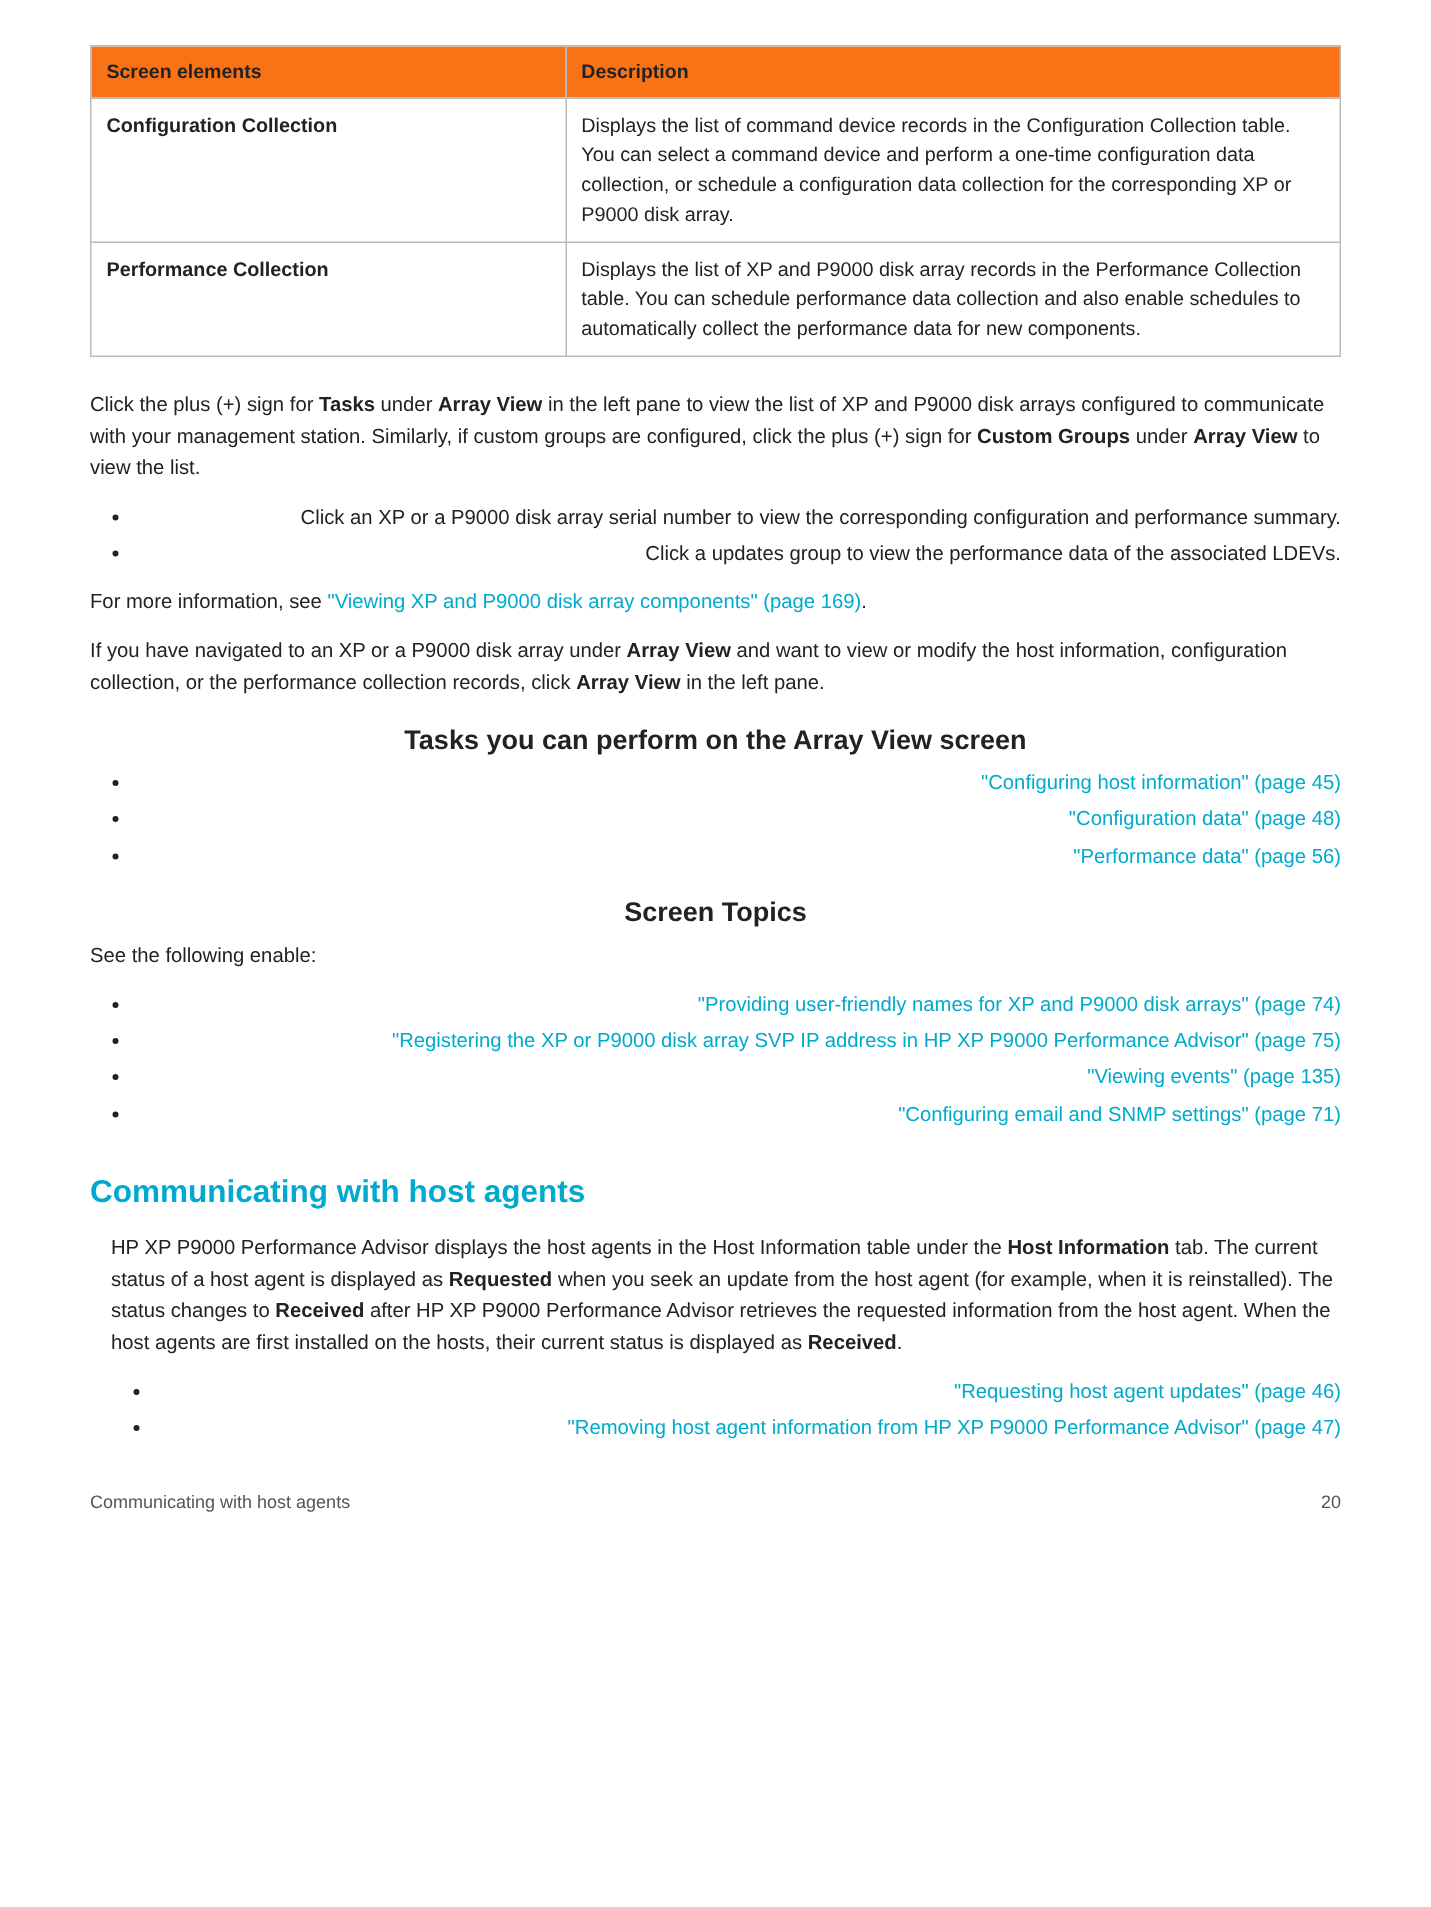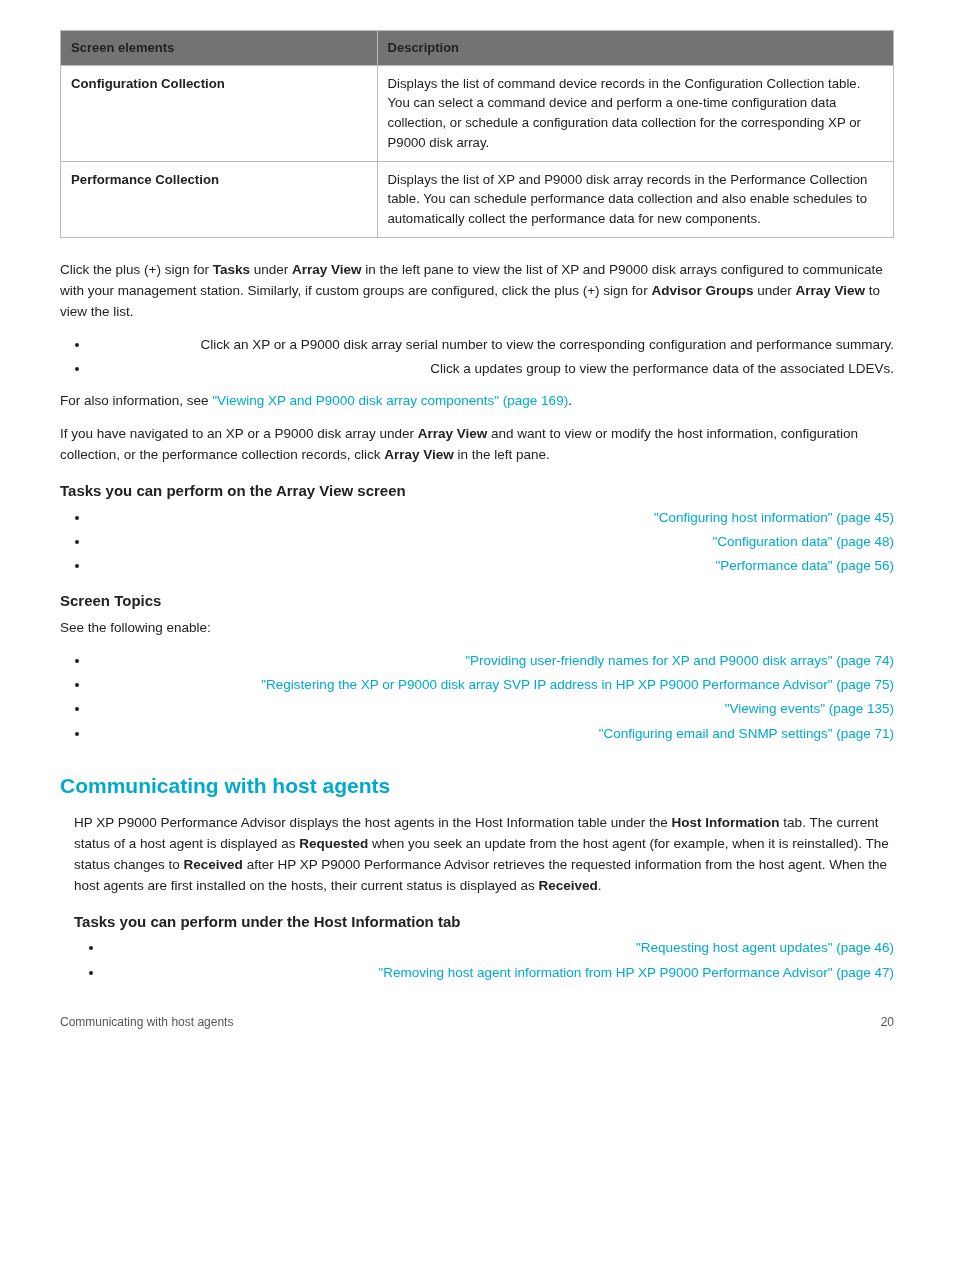--- a/index.html
+++ b/index.html
@@ -13,21 +13,21 @@
     }
 
     
     .main-table {
       width: 100%;
       border-collapse: collapse;
       margin-bottom: 22px;
       font-size: 13.2px;
     }
     .main-table th {
-      background: #737373;
+      background: #f97316;
       border: 1px solid #bbb;
       padding: 7px 10px;
       font-weight: bold;
       text-align: left;
       font-size: 13px;
     }
     .main-table td {
       border: 1px solid #bbb;
       padding: 8px 10px;
       vertical-align: top;
@@ -55,22 +55,23 @@
       line-height: 1.5;
     }
     ul.bullet-list li a {
       color: #00aacc;
       text-decoration: none;
     }
 
     
     .sub-heading {
       font-weight: bold;
-      font-size: 15px;
+      font-size: 18px;
       margin: 14px 0 5px 0;
+      text-align: center;
     }
 
     
     a.inline-link {
       color: #00aacc;
       text-decoration: none;
     }
 
     
     .section-heading {
@@ -110,30 +111,30 @@
       <td>Displays the list of command device records in the Configuration Collection table. You can select a command device and perform a one-time configuration data collection, or schedule a configuration data collection for the corresponding XP or P9000 disk array.</td>
     </tr>
     <tr>
       <td class="row-label">Performance Collection</td>
       <td>Displays the list of XP and P9000 disk array records in the Performance Collection table. You can schedule performance data collection and also enable schedules to automatically collect the performance data for new components.</td>
     </tr>
   </tbody>
 </table>
 
 <p class="body-text">
-  Click the plus (+) sign for <b>Tasks</b> under <b>Array View</b> in the left pane to view the list of XP and P9000 disk arrays configured to communicate with your management station. Similarly, if custom groups are configured, click the plus (+) sign for <b>Advisor Groups</b> under <b>Array View</b> to view the list.
+  Click the plus (+) sign for <b>Tasks</b> under <b>Array View</b> in the left pane to view the list of XP and P9000 disk arrays configured to communicate with your management station. Similarly, if custom groups are configured, click the plus (+) sign for <b>Custom Groups</b> under <b>Array View</b> to view the list.
 </p>
 
 <ul class="bullet-list">
   <li>Click an XP or a P9000 disk array serial number to view the corresponding configuration and performance summary.</li>
   <li>Click a updates group to view the performance data of the associated LDEVs.</li>
 </ul>
 
 <p class="body-text">
-  <span>For also information, see </span><a class="inline-link">"Viewing XP and P9000 disk array components" (page 169)</a><span>.</span>
+  <span>For more information, see </span><a class="inline-link">"Viewing XP and P9000 disk array components" (page 169)</a><span>.</span>
 </p>
 
 <p class="body-text">
   If you have navigated to an XP or a P9000 disk array under <b>Array View</b> and want to view or modify the host information, configuration collection, or the performance collection records, click <b>Array View</b> in the left pane.
 </p>
 
 <p class="sub-heading">Tasks you can perform on the Array View screen</p>
 
 <ul class="bullet-list">
   <li><a class="inline-link">"Configuring host information" (page 45)</a></li>
@@ -150,21 +151,20 @@
   <li><a class="inline-link">"Configuring email and SNMP settings" (page 71)</a></li>
 </ul>
 
 <h2 class="section-heading">Communicating with host agents</h2>
 
 <div class="indent-block">
   <p class="body-text">
     HP XP P9000 Performance Advisor displays the host agents in the Host Information table under the <b>Host Information</b> tab. The current status of a host agent is displayed as <b>Requested</b> when you seek an update from the host agent (for example, when it is reinstalled). The status changes to <b>Received</b> after HP XP P9000 Performance Advisor retrieves the requested information from the host agent. When the host agents are first installed on the hosts, their current status is displayed as <b>Received</b>.
   </p>
 
-  <p class="sub-heading">Tasks you can perform under the Host Information tab</p>
 
   <ul class="bullet-list">
     <li><a class="inline-link">"Requesting host agent updates" (page 46)</a></li>
     <li><a class="inline-link">"Removing host agent information from HP XP P9000 Performance Advisor" (page 47)</a></li>
   </ul>
 </div>
 
 <div class="footer">
   <span style="position:absolute;left:0;">Communicating with host agents</span>
   <span>20</span>

